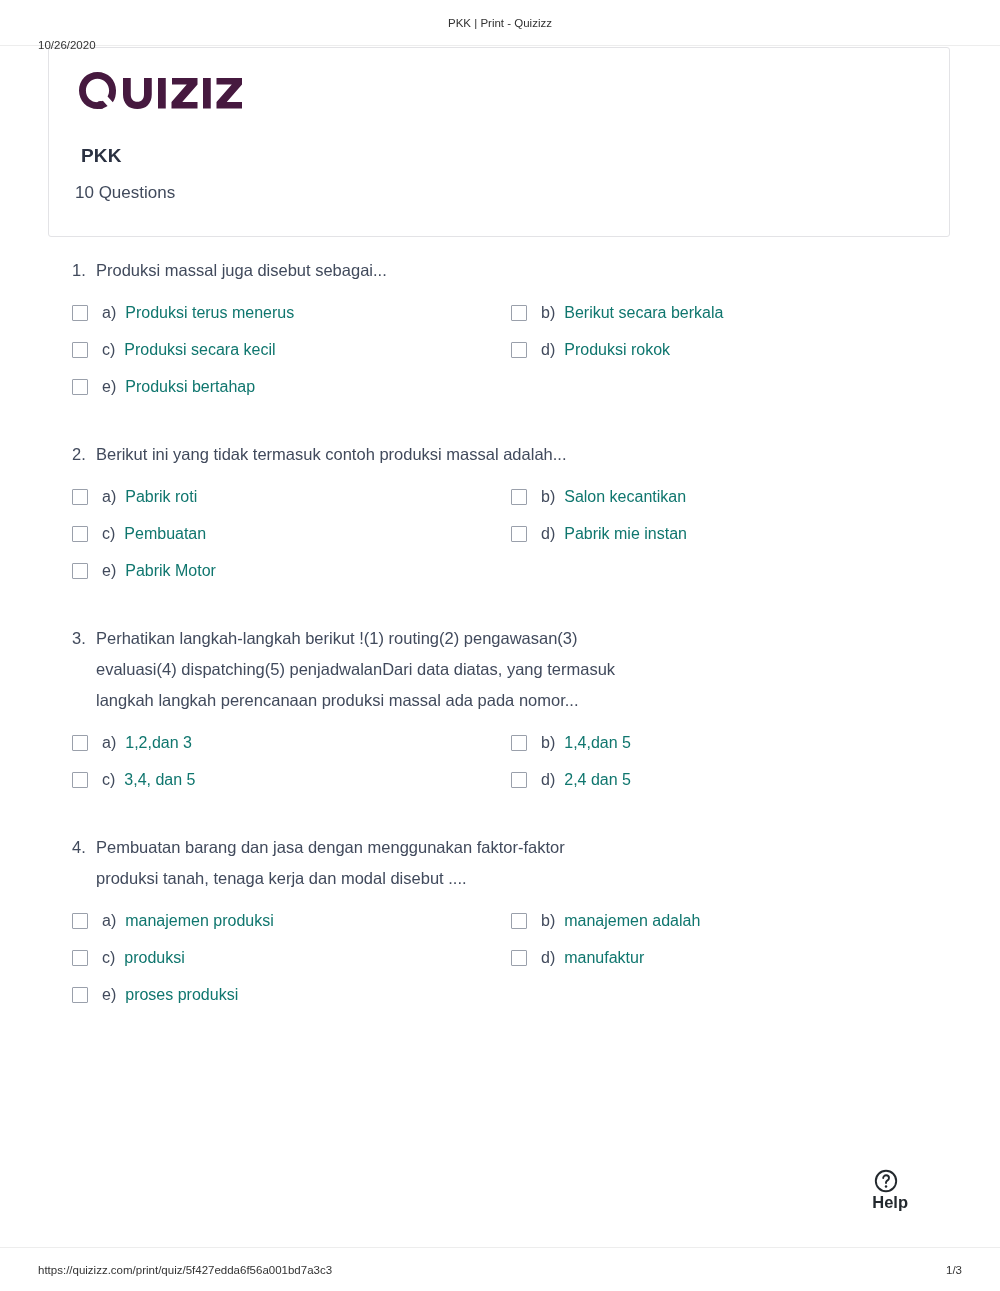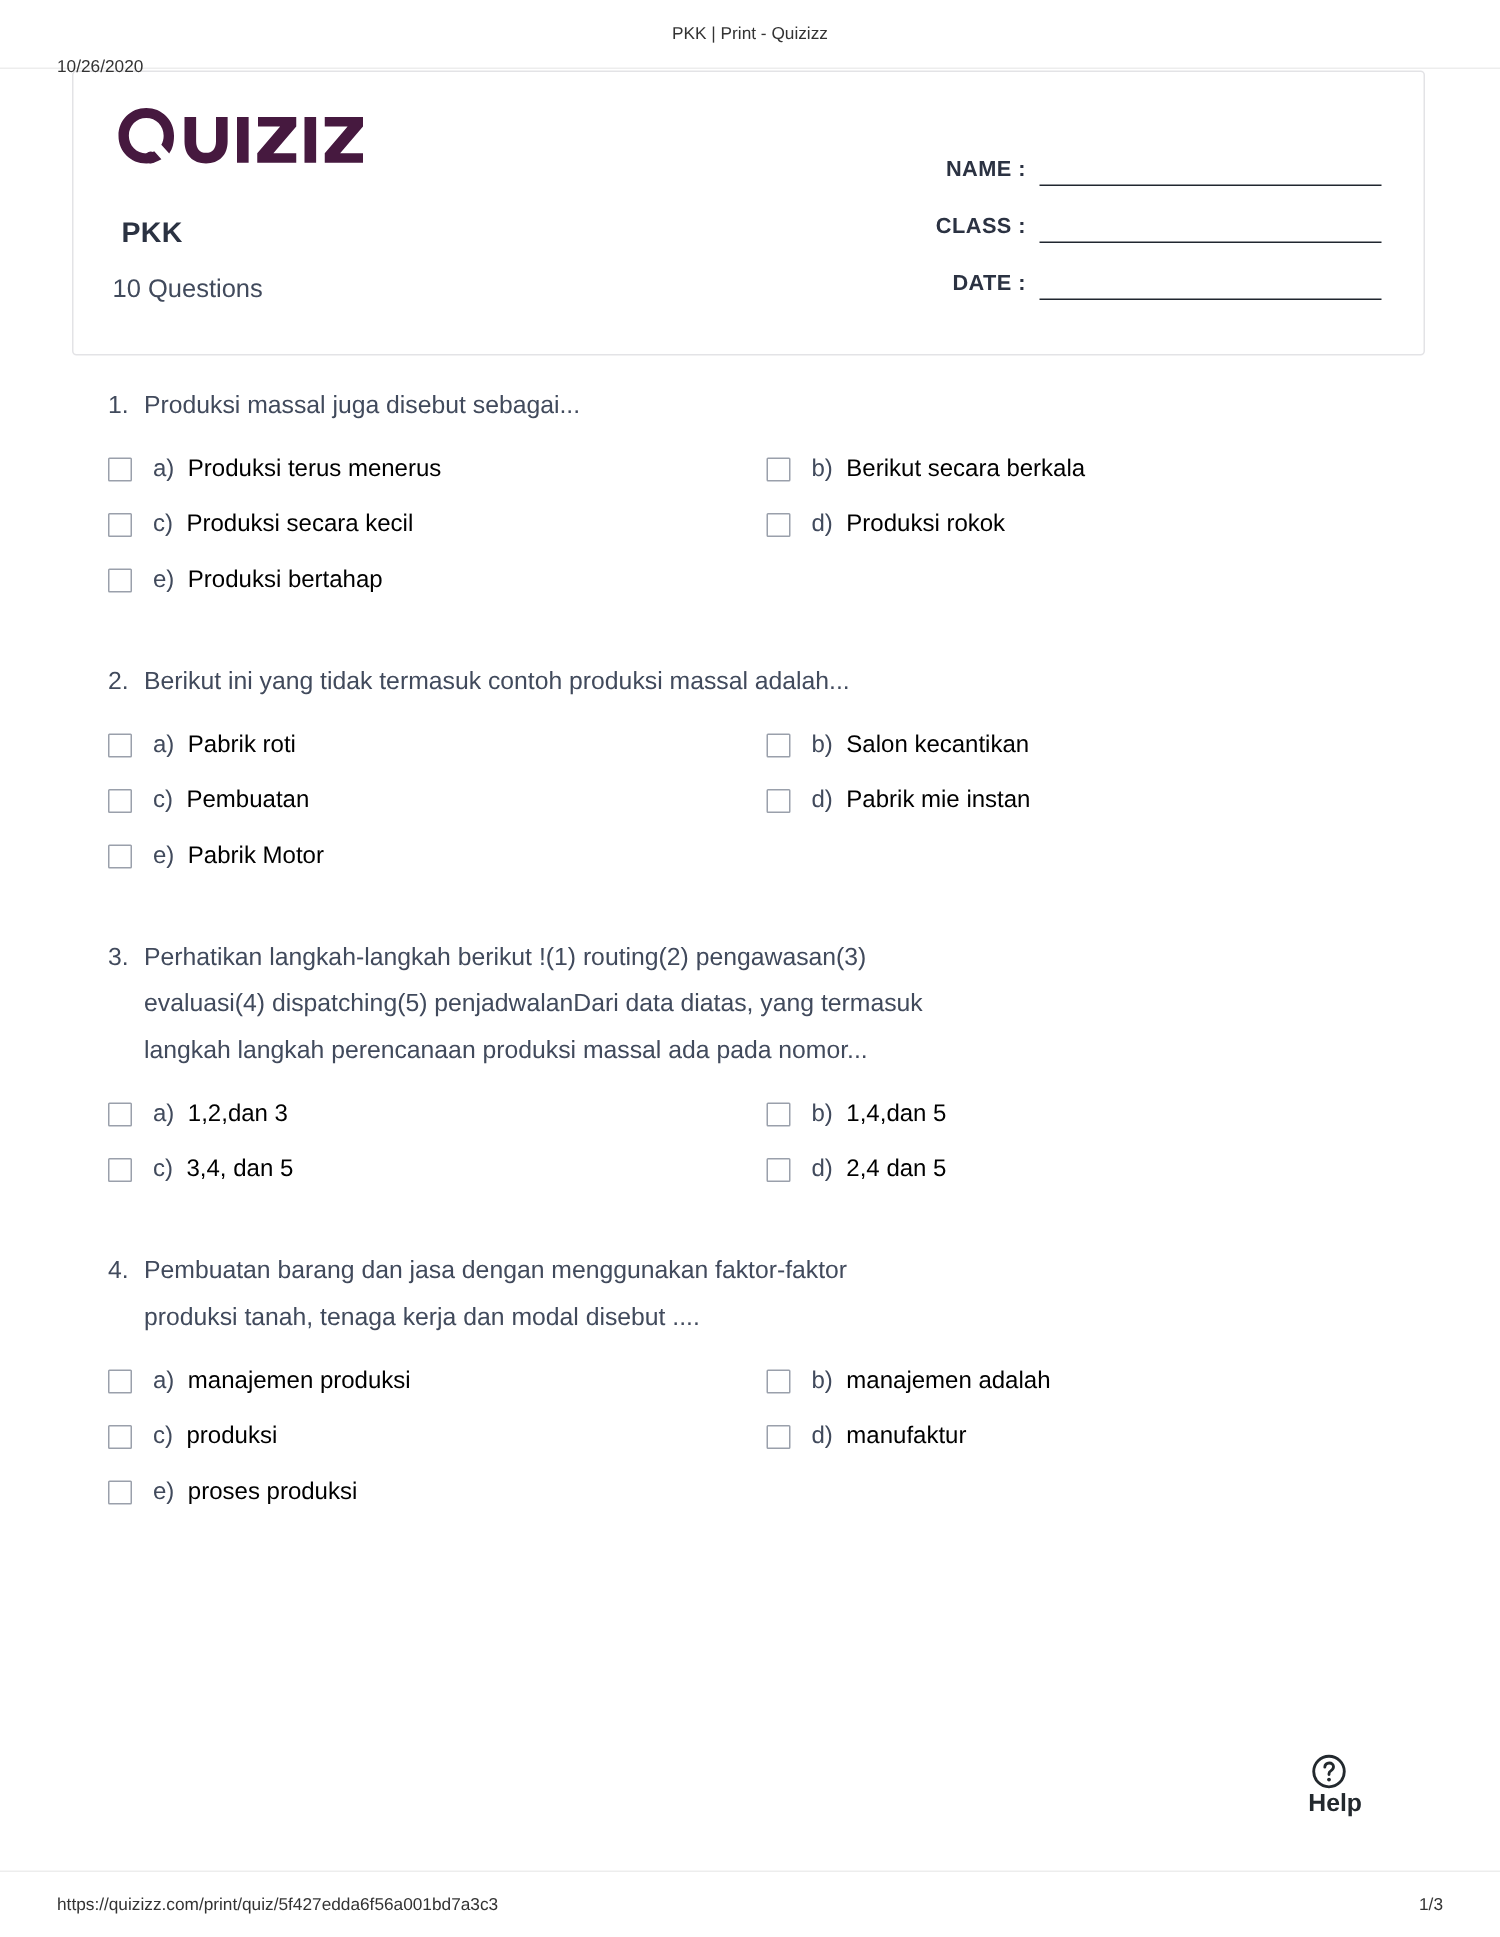--- a/index.html
+++ b/index.html
@@ -173,21 +173,21 @@
     margin-right: 14px;
   }
   .opt-letter {
     font-size: 16px;
     color: #414a5c;
     margin-right: 9px;
     white-space: nowrap;
   }
   .opt-text {
     font-size: 16px;
-    color: #000000;
+    color: #0f766e;
     white-space: nowrap;
   }
 
   
   .help {
     position: absolute;
     right: 92px;
     bottom: 79px;
     display: flex;
     align-items: center;
@@ -228,34 +228,20 @@
         <path d="M190 18h51v12.8l-30.5 35.4H241V79h-52V66.2l30.5-35.4H190V18z"></path>
         <rect x="252" y="18" width="15.5" height="61"></rect>
         <path d="M279 18h51v12.8l-30.5 35.4H330V79h-51V66.2l30.5-35.4H279V18z"></path>
       </g>
     </svg>
   </div>
 
   <div class="quiz-title">PKK</div>
   <div class="quiz-count">10 Questions</div>
 
-  <div class="fields">
-    <div class="field-row">
-      <span class="field-label">NAME :</span>
-      <span class="field-line"></span>
-    </div>
-    <div class="field-row">
-      <span class="field-label">CLASS :</span>
-      <span class="field-line"></span>
-    </div>
-    <div class="field-row">
-      <span class="field-label">DATE :</span>
-      <span class="field-line"></span>
-    </div>
-  </div>
 </div>
 
 <div class="questions" id="questions-root">
     <div class="question">
       <div class="q-head">
         <div class="q-num">1.</div>
         <div class="q-text">Produksi massal juga disebut sebagai...</div>
       </div>
       <div class="options">
         <div class="option">

